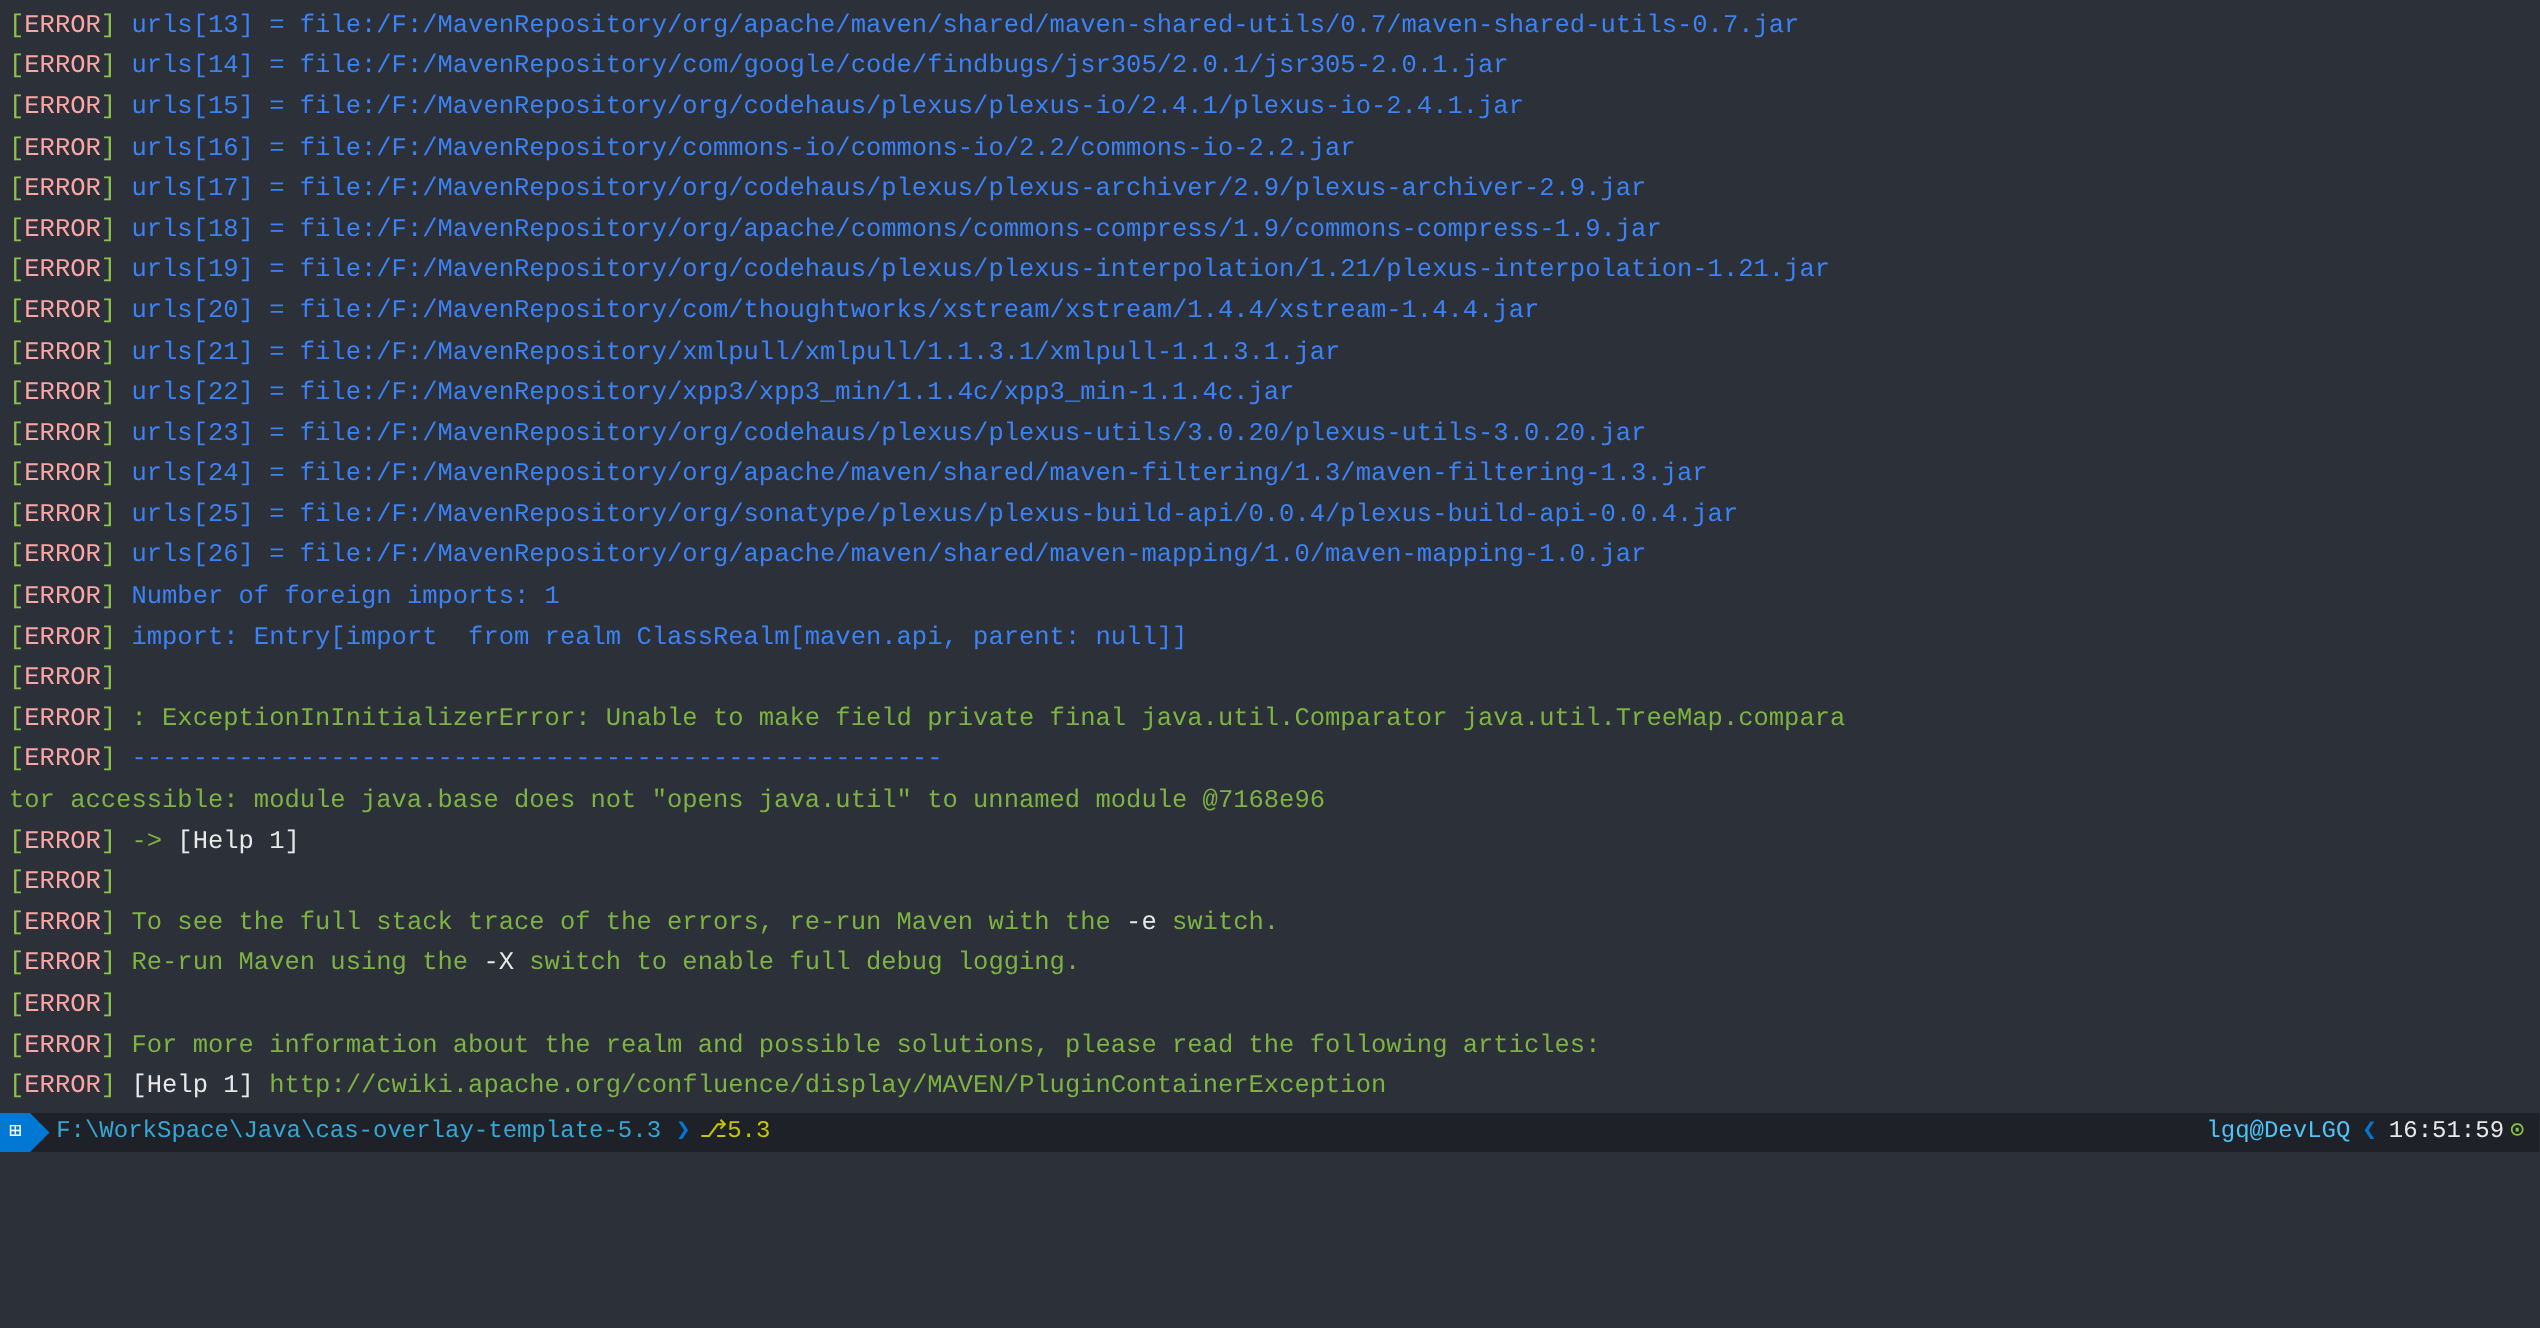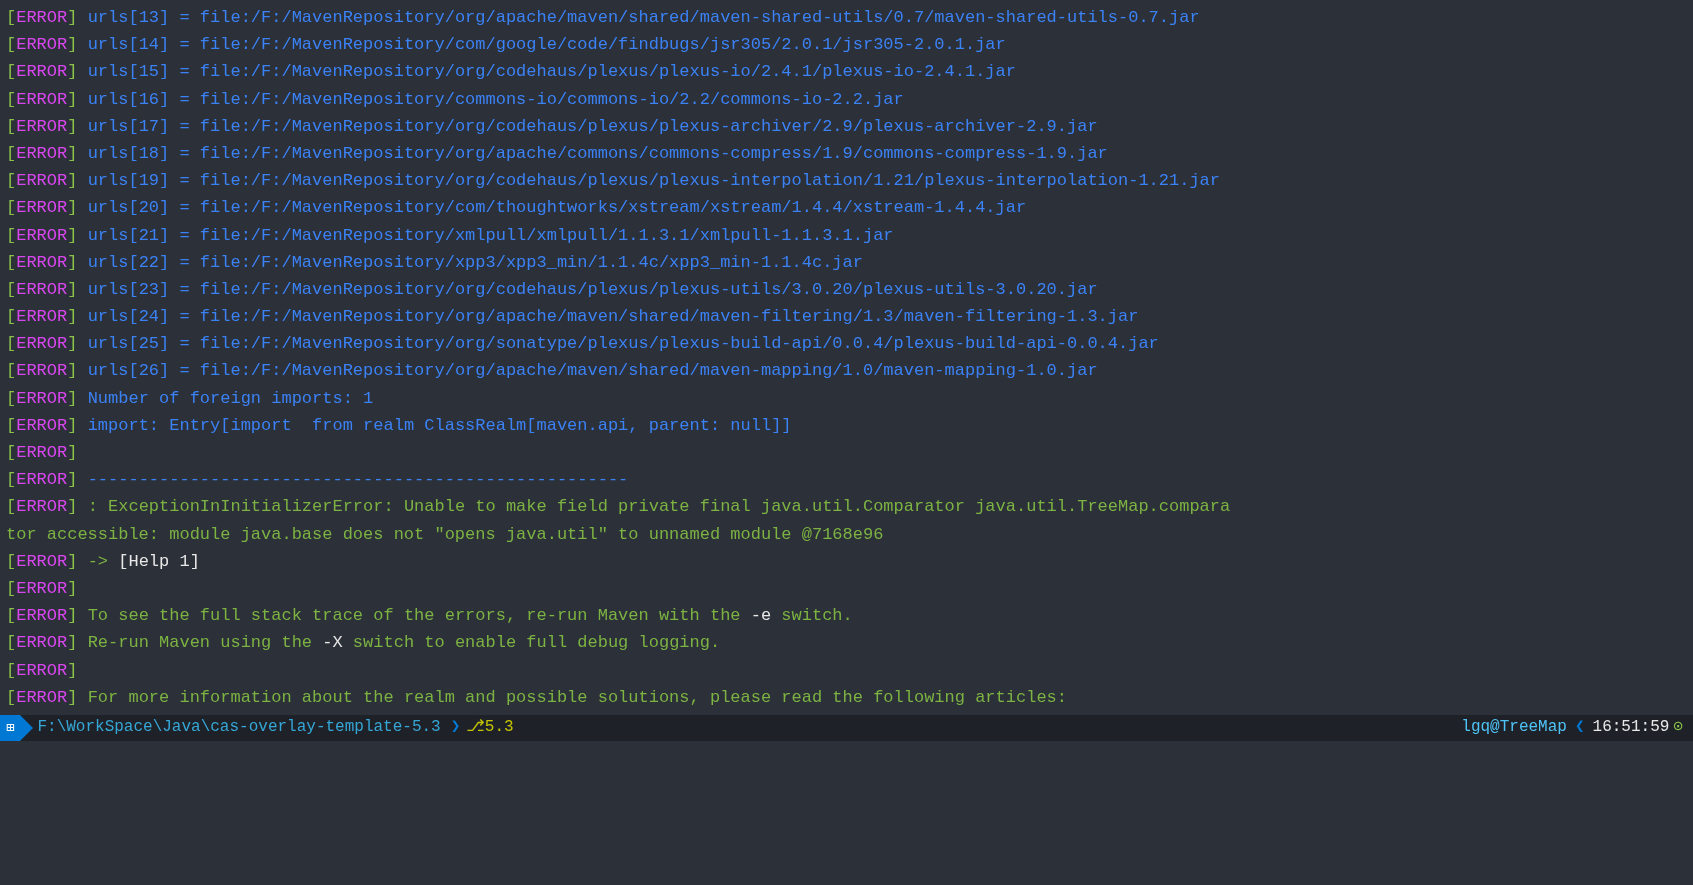--- a/index.html
+++ b/index.html
@@ -20,21 +20,21 @@
     .terminal {
       padding: 2px 6px 0 6px;
     }
     .line {
       white-space: pre;
     }
     .bracket-green {
       color: #8bc34a;
     }
     .error-red {
-      color: #d946ef;
+      color: #fca5a5;
       text-align: center;
     }
     .text-red {
       color: #3b82f6;
       margin-top: 21px;
     }
     .text-green {
       color: #7cb342;
     }
     .text-white {
@@ -140,54 +140,55 @@
       <div class="line"><span class="bracket-green">[</span><span class="error-red">ERROR</span><span class="bracket-green">] </span><span class="text-red">urls[25] = file:/F:/MavenRepository/org/sonatype/plexus/plexus-build-api/0.0.4/plexus-build-api-0.0.4.jar</span></div>
       <div class="line"><span class="bracket-green">[</span><span class="error-red">ERROR</span><span class="bracket-green">] </span><span class="text-red">urls[26] = file:/F:/MavenRepository/org/apache/maven/shared/maven-mapping/1.0/maven-mapping-1.0.jar</span></div>
     </div>
 
   <div class="line"><span class="bracket-green">[</span><span class="error-red">ERROR</span><span class="bracket-green">] </span><span class="text-red">Number of foreign imports: 1</span></div>
 
   <div class="line"><span class="bracket-green">[</span><span class="error-red">ERROR</span><span class="bracket-green">] </span><span class="text-red">import: Entry[import  from realm ClassRealm[maven.api, parent: null]]</span></div>
 
   <div class="line"><span class="bracket-green">[</span><span class="error-red">ERROR</span><span class="bracket-green">] </span></div>
 
+  <div class="line"><span class="bracket-green">[</span><span class="error-red">ERROR</span><span class="bracket-green">] </span><span class="text-green">: ExceptionInInitializerError: Unable to make field private final java.util.Comparator java.util.TreeMap.compara</span></div>
+
   <div class="line"><span class="bracket-green">[</span><span class="error-red">ERROR</span><span class="bracket-green">] </span><span class="text-red">-----------------------------------------------------</span></div>
-
-  <div class="line"><span class="bracket-green">[</span><span class="error-red">ERROR</span><span class="bracket-green">] </span><span class="text-green">: ExceptionInInitializerError: Unable to make field private final java.util.Comparator java.util.TreeMap.compara</span></div>
   <div class="line"><span class="text-green">tor accessible: module java.base does not "opens java.util" to unnamed module @7168e96</span></div>
 
   <div class="line"><span class="bracket-green">[</span><span class="error-red">ERROR</span><span class="bracket-green">] </span><span class="text-green">-&gt; </span><span class="text-white">[Help 1]</span></div>
 
   <div class="line"><span class="bracket-green">[</span><span class="error-red">ERROR</span><span class="bracket-green">] </span></div>
 
   <div class="line"><span class="bracket-green">[</span><span class="error-red">ERROR</span><span class="bracket-green">] </span><span class="text-green">To see the full stack trace of the errors, re-run Maven with the </span><span class="text-white">-e</span><span class="text-green"> switch.</span></div>
 
   <div class="line"><span class="bracket-green">[</span><span class="error-red">ERROR</span><span class="bracket-green">] </span><span class="text-green">Re-run Maven using the </span><span class="text-white">-X</span><span class="text-green"> switch to enable full debug logging.</span></div>
 
   <div class="line"><span class="bracket-green">[</span><span class="error-red">ERROR</span><span class="bracket-green">] </span></div>
 
   <div class="line"><span class="bracket-green">[</span><span class="error-red">ERROR</span><span class="bracket-green">] </span><span class="text-green">For more information about the realm and possible solutions, please read the following articles:</span></div>
 
+  <div class="line"><span class="bracket-green">[</span><span class="error-red">ERROR</span><span class="bracket-green">] </span><span class="text-white">[Help 1] </span><span class="text-green">http://cwiki.apache.org/confluence/display/MAVEN/PluginContainerException</span></div>
 
 </div>
 
 <div class="statusbar">
   <div class="sb-left">
     <div class="sb-win">⊞</div>
     <div class="sb-arrow-blue"></div>
     <div class="sb-path">
         <span>F:\WorkSpace\Java\cas-overlay-template-5.3</span>
       </div>
     <div class="sb-path sep-lt">❯</div>
     <div class="sb-branch">
         <span>⎇</span>
         <span>5.3</span>
       </div>
   </div>
   <div class="sb-right">
-    <div class="sb-user">lgq@TreeMap</div>
+    <div class="sb-user">lgq@DevLGQ</div>
     <div class="sb-user sep-lt">❮</div>
     <div class="sb-time">
         <span>16:51:59</span>
         <span class="clock">⊙</span>
       </div>
   </div>
 </div>
 
 </body></html>

